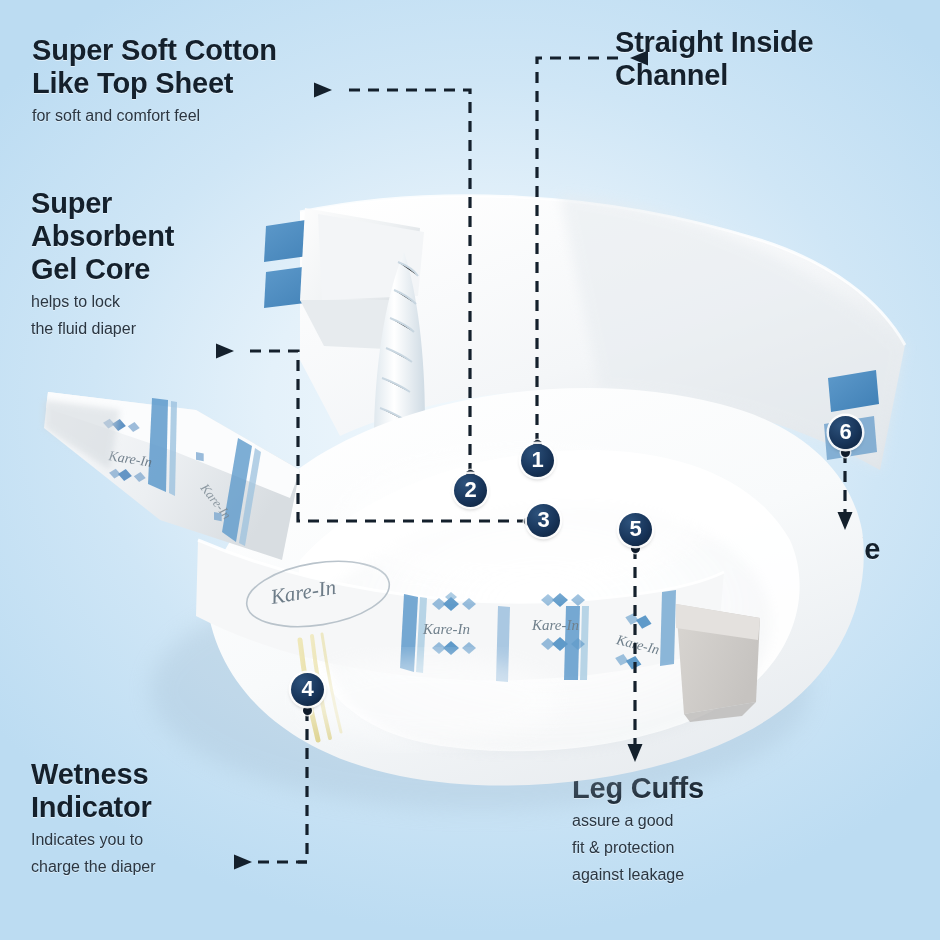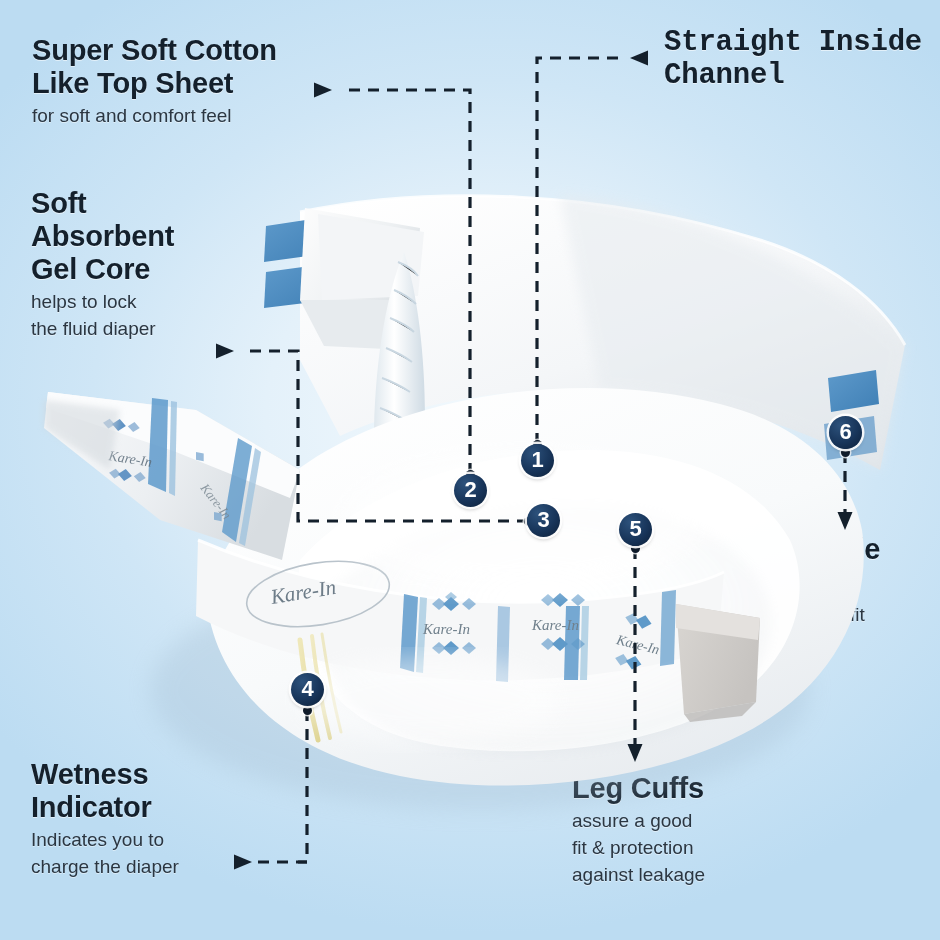--- a/index.html
+++ b/index.html
@@ -20,29 +20,29 @@
   .hd{
     font-weight:bold;
     font-size:29px;line-height:33px;
     color:#14202c;
     letter-spacing:-0.2px;
     font-stretch:condensed;
     text-shadow:0 1px 0 rgba(255,255,255,.55);
     white-space:pre-line;
   }
   .sub{
-    font-size:19px;line-height:27px;
+    font-size:16px;line-height:27px;
     color:#2a3642;font-weight:400;
     margin-top:2px;
     text-shadow:0 1px 0 rgba(255,255,255,.45);
     white-space:pre-line;
   }
   #blk-topsheet{left:32px;top:26px;margin-top:8px;}
   #blk-gelcore{left:31px;top:187px;}
-  #blk-channel{left:664px;top:26px;font-family:Liberation Mono, monospace;}
+  #blk-channel{left:615px;top:26px;}
   #blk-tape{left:718px;top:533px;}
   #blk-wetness{left:31px;top:758px;}
   #blk-legcuffs{left:572px;top:772px;}
 
   
   .badge{
     position:absolute;width:33px;height:33px;border-radius:50%;
     background:radial-gradient(circle at 34% 28%, #2b4e76 0%, #1b3characters 1%, #16304f 55%, #0d2039 100%);
     background:radial-gradient(circle at 34% 28%, #2d527c 0%, #18355a 55%, #0c1f38 100%);
     box-shadow:0 0 0 2.5px rgba(255,255,255,.9), 0 2px 4px rgba(0,0,0,.3);
@@ -353,21 +353,21 @@
     <span>6</span>
   </div>
 
   <div class="block" id="blk-topsheet">
     <div class="hd">Super Soft Cotton
 Like Top Sheet</div>
     <div class="sub">for soft and comfort feel</div>
   </div>
 
   <div class="block" id="blk-gelcore">
-    <div class="hd">Soft
+    <div class="hd">Super
 Absorbent
 Gel Core</div>
     <div class="sub">helps to lock
 the fluid diaper</div>
   </div>
 
   <div class="block" id="blk-channel">
     <div class="hd">Straight Inside
 Channel</div>
   </div>

